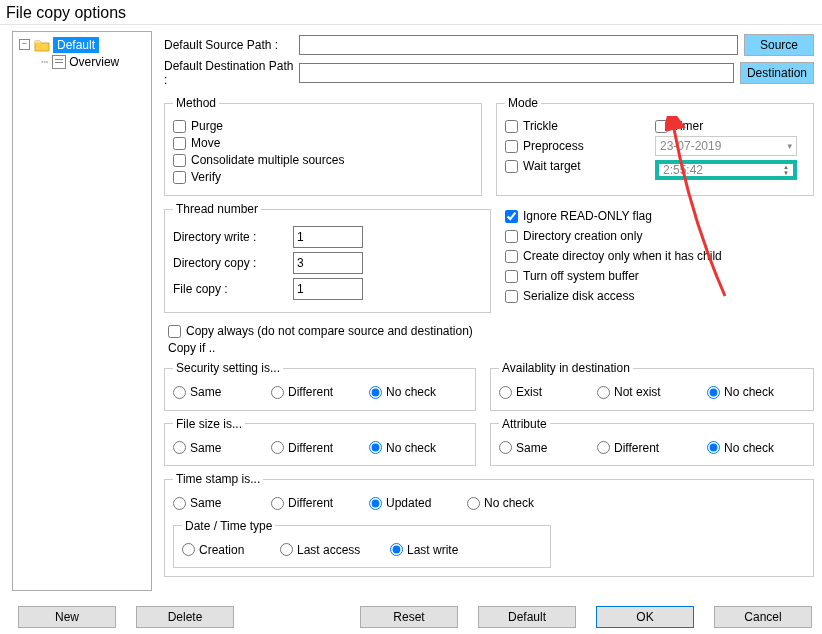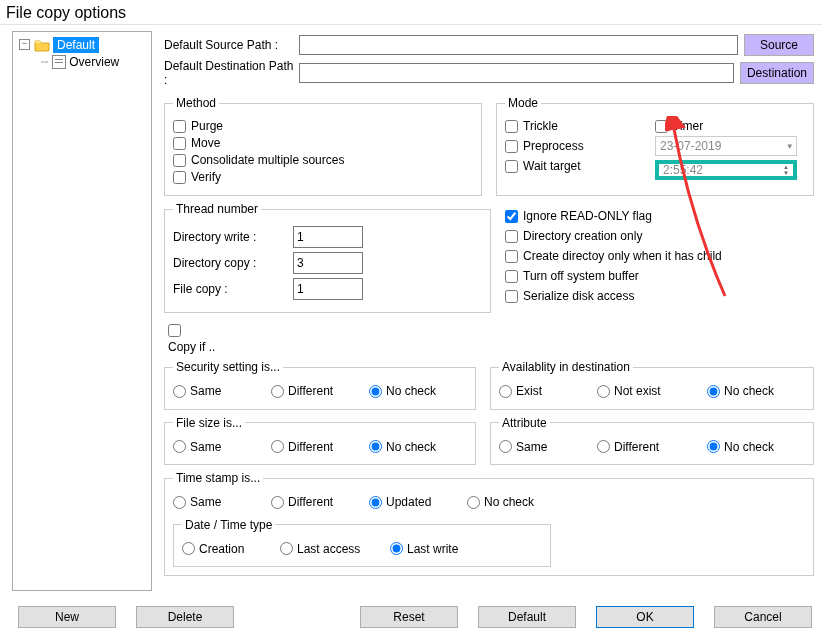--- a/index.html
+++ b/index.html
@@ -15,21 +15,21 @@
   .sub { padding-left:28px;}
   .dash { color:#888; margin:0 4px 0 -2px;}
   .page-ic { display:inline-block; width:12px; height:12px; border:1px solid #888; margin-right:3px; position:relative; background:#fff;}
   .page-ic::before,.page-ic::after{content:"";position:absolute;left:2px;right:2px;height:1px;background:#888;}
   .page-ic::before{top:3px;} .page-ic::after{top:6px;}
   
   .panel { flex:1; padding:0 8px 0 4px; box-sizing:border-box;}
   .row { display:flex; align-items:center; margin:3px 0;}
   .row label.lead { width:135px;}
   .txt { height:20px; border:1px solid #777; flex:1; box-sizing:border-box; font:inherit; padding:0 2px;}
-  .btn { height:22px; border:1px solid #adadad; background:#c4b5fd; min-width:70px; margin-left:6px; font:inherit;}
+  .btn { height:22px; border:1px solid #adadad; background:#7dd3fc; min-width:70px; margin-left:6px; font:inherit;}
   .bigbtn { width:98px; height:22px; border:1px solid #adadad; background:#e1e1e1; font:inherit;}
   .bigbtn.def { border:1px solid #0078d7;}
   .bigbtn.dis { color:#888;}
   fieldset { border:1px solid #ccc; margin:6px 0 0 0; padding:6px 8px 8px 8px;}
   legend { padding:0 3px; color:#000;}
   .cols2 { display:flex; gap:14px;}
   .cols2 > * { flex:1; min-width:0;}
   .chk { display:flex; align-items:flex-end; margin:3px 0;}
   .chk input { margin:0 5px 0 0; width:13px; height:13px;}
   .rad { display:inline-flex; align-items:center; margin-right:8px;}
@@ -185,20 +185,21 @@
         <label class="chk">
             <input type="checkbox" style="">
             <span>Serialize disk access</span>
           </label>
       </div>
     </div>
 
     <div style="height:8px;"></div>
     <label class="chk" style="margin-left:4px;">
         <input type="checkbox" style="">
+        <span>Copy always (do not compare source and destination)</span>
       </label>
     <div style="margin:2px 0 0 4px;">Copy if ..</div>
 
     <div class="copyif-row">
       <fieldset>
         <legend>Security setting is...</legend>
         <div class="rad-row">
           <span class="cell"><label class="rad">
                 <input type="radio" name="sec" style="">
                 <span>Same</span>

